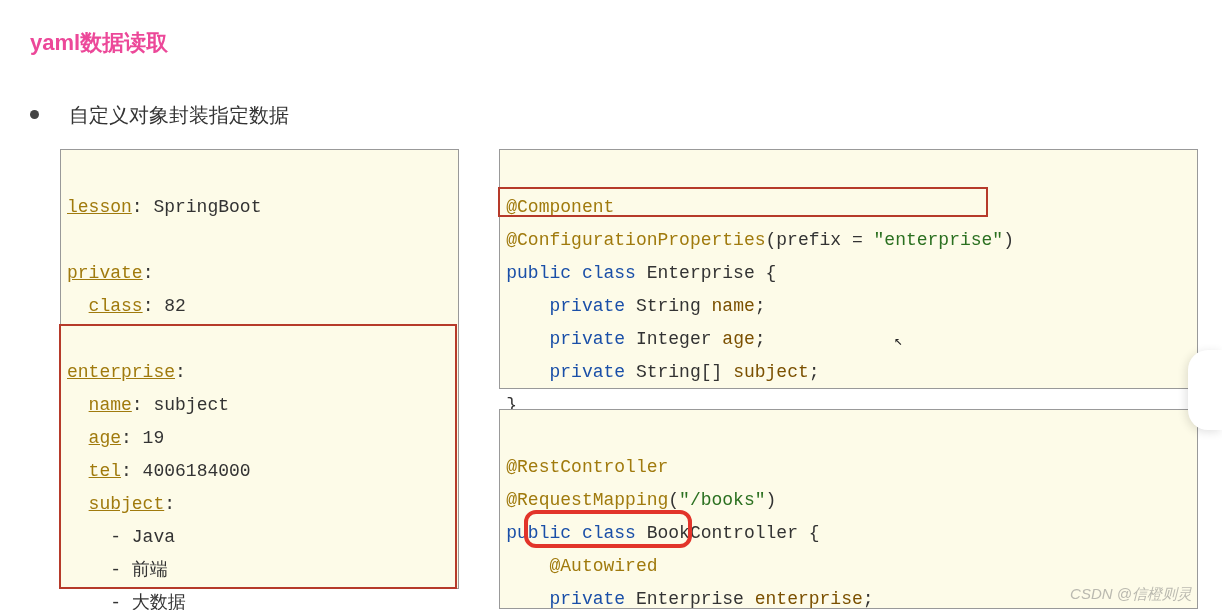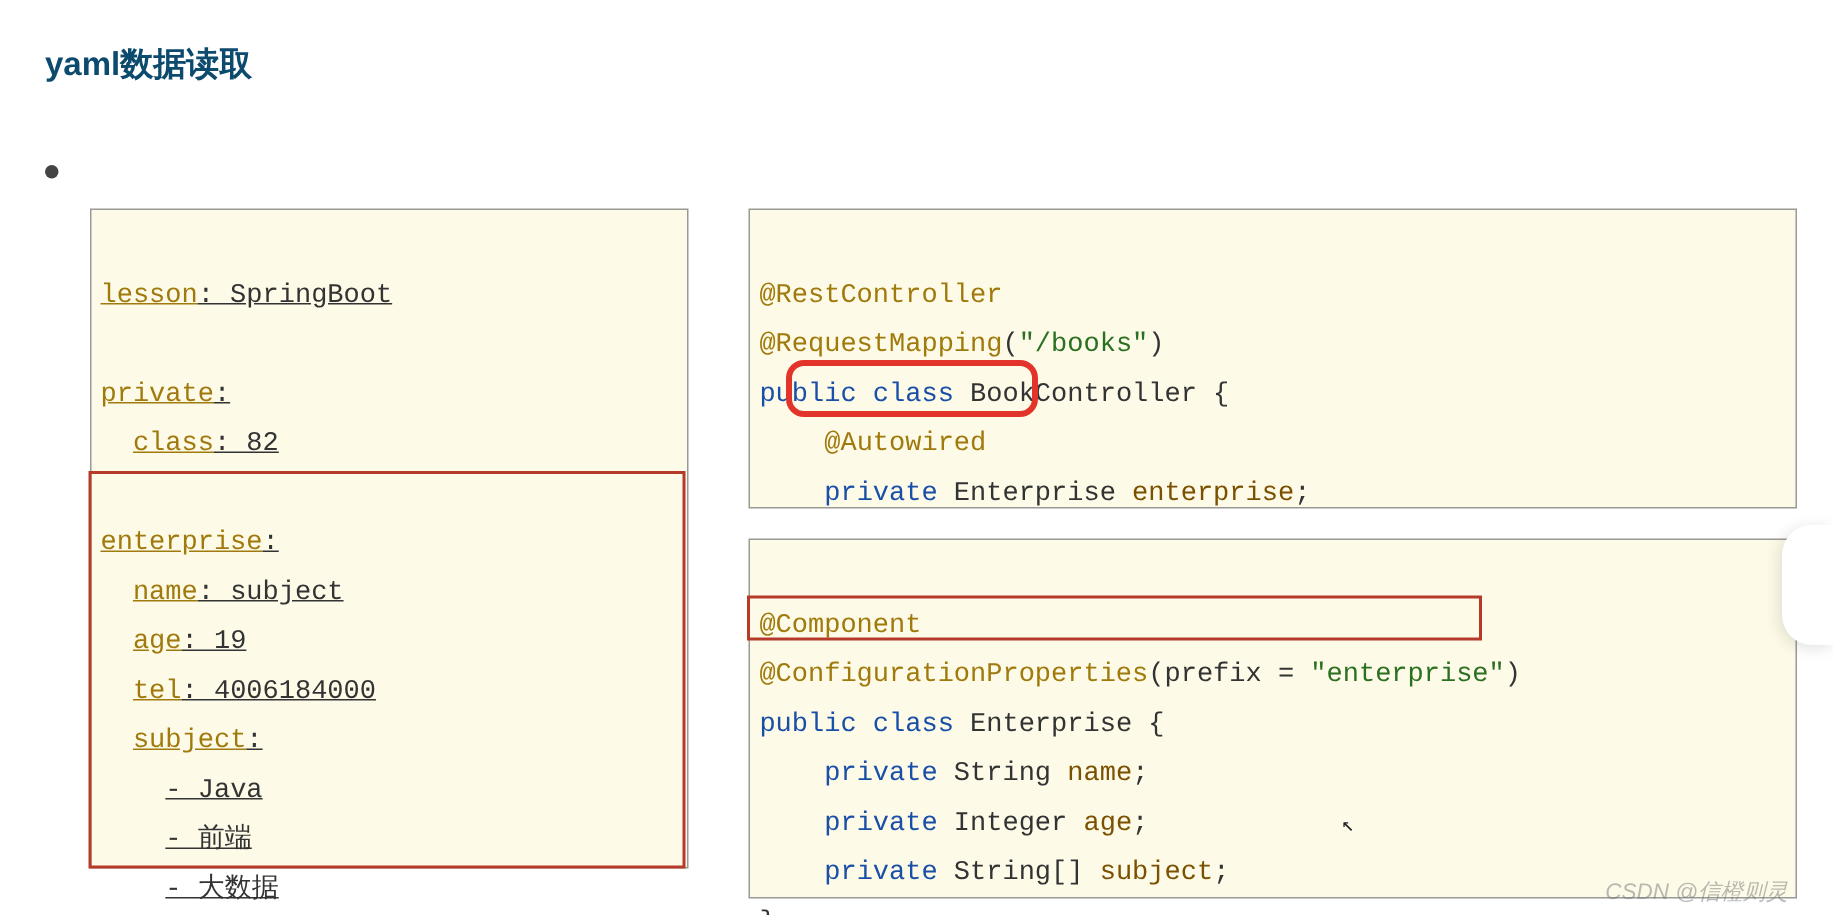--- a/index.html
+++ b/index.html
@@ -7,21 +7,21 @@
       font-family: "Microsoft YaHei", Arial, sans-serif;
       background: #fff;
       width: 1222px;
       height: 610px;
       position: relative;
       overflow: hidden;
     }
     .title {
       font-size: 22px;
       font-weight: bold;
-      color: #0c4a6e;
+      color: #ec4899;
       padding: 28px 0 0 30px;
     }
     .bullet-row {
       display: flex;
       align-items: flex-start;
       padding: 44px 0 0 30px;
     }
     .bullet-dot {
       width: 9px; height: 9px; border-radius: 50%;
       background: #444; margin-top: 8px; margin-right: 30px;
@@ -38,21 +38,21 @@
       font-size: 18px;
       line-height: 33px;
       color: #333;
       position: relative;
       white-space: pre;
     }
     .left-codebox { height: 440px; }
     .right-codebox1 { height: 240px; }
     .right-codebox2 { height: 200px; }
     .key { color: #a07a0d; text-decoration: underline; }
-    .val { color: #333; text-decoration: underline; }
+    .val { color: #333; }
     .ann { color: #a07a0d; }
     .kw { color: #1a4fa8; }
     .type { color: #333; }
     .fld { color: #7b5000; }
     .str { color: #2b7020; }
     .paren { color: #333; }
     .red-outer {
       position: absolute;
       border: 2px solid #b63a2a;
       pointer-events: none;
@@ -84,20 +84,21 @@
       box-shadow: -2px 2px 10px rgba(0,0,0,0.12);
     }
   </style>
 </head>
 <body>
 
 <div class="title">yaml数据读取</div>
 
 <div class="bullet-row">
   <div class="bullet-dot"></div>
+  <div class="bullet-text">自定义对象封装指定数据</div>
 </div>
 
 <div class="panels">
   <div class="left-col">
     <div class="codebox left-codebox">
 <span><span class="key">lesson</span><span class="val">: SpringBoot</span></span>
 
 <span><span class="key">private</span><span class="val">:</span></span>
 <span>  <span class="key">class</span><span class="val">: 82</span></span>
 
@@ -107,38 +108,38 @@
 <span>  <span class="key">tel</span><span class="val">: 4006184000</span></span>
 <span>  <span class="key">subject</span><span class="val">:</span></span>
 <span>    <span class="val">- Java</span></span>
 <span>    <span class="val">- 前端</span></span>
 <span>    <span class="val">- 大数据</span></span>
       <div class="red-outer" style="left:-2px; top:174px; width:398px; height:265px;"></div>
     </div>
   </div>
 
   <div class="right-col">
-    <div class="codebox right-codebox2">
-<span><span class="ann">@RestController</span></span>
-<span><span class="ann">@RequestMapping</span><span class="paren">(</span><span class="str">"/books"</span><span class="paren">)</span></span>
-<span><span class="kw">public </span><span class="kw">class</span><span class="type"> BookController {</span></span>
-<span>    <span class="ann">@Autowired</span></span>
-<span>    <span class="kw">private </span><span class="type">Enterprise </span><span class="fld">enterprise</span><span class="paren">;</span></span>
-
-      <div class="red-rounded" style="left:24px; top:100px; width:168px; height:38px;"></div>
-    </div>
-
     <div class="codebox right-codebox1">
 <span><span class="ann">@Component</span></span>
 <span><span class="ann">@ConfigurationProperties</span><span class="paren">(prefix = </span><span class="str">"enterprise"</span><span class="paren">)</span></span>
 <span><span class="kw">public </span><span class="kw">class</span><span class="type"> Enterprise {</span></span>
 <span>    <span class="kw">private </span><span class="type">String </span><span class="fld">name</span><span class="paren">;</span></span>
 <span>    <span class="kw">private </span><span class="type">Integer </span><span class="fld">age</span><span class="paren">;</span></span>
 <span>    <span class="kw">private </span><span class="type">String[] </span><span class="fld">subject</span><span class="paren">;</span></span>
 <span><span class="type">}</span></span>
       <div class="red-outer" style="left:-2px; top:37px; width:490px; height:30px;"></div>
       <span class="cursor-arrow" style="left:394px; top:175px;">↖</span>
     </div>
+
+    <div class="codebox right-codebox2">
+<span><span class="ann">@RestController</span></span>
+<span><span class="ann">@RequestMapping</span><span class="paren">(</span><span class="str">"/books"</span><span class="paren">)</span></span>
+<span><span class="kw">public </span><span class="kw">class</span><span class="type"> BookController {</span></span>
+<span>    <span class="ann">@Autowired</span></span>
+<span>    <span class="kw">private </span><span class="type">Enterprise </span><span class="fld">enterprise</span><span class="paren">;</span></span>
+
+      <div class="red-rounded" style="left:24px; top:100px; width:168px; height:38px;"></div>
+    </div>
   </div>
 </div>
 
 <div class="side-widget"></div>
 <div class="watermark">CSDN @信橙则灵</div>
 
 </body></html>

